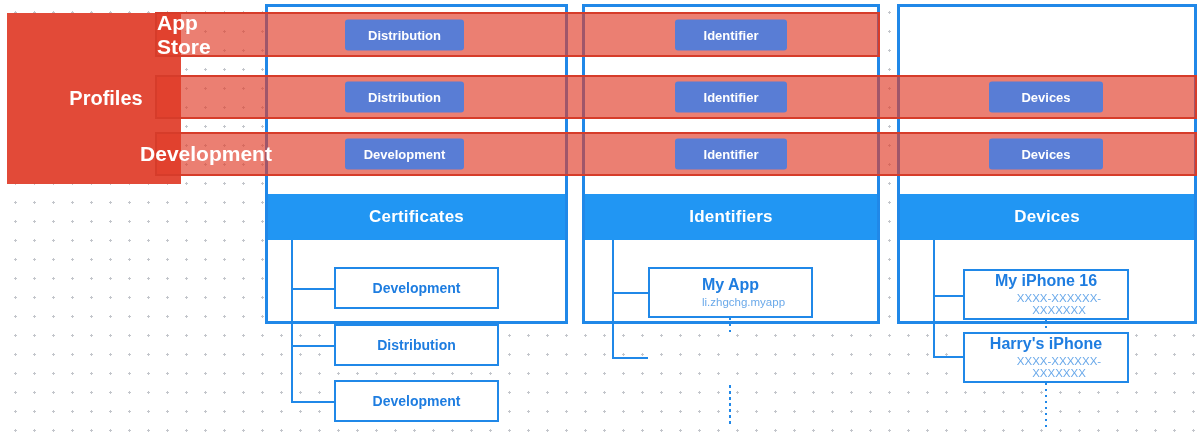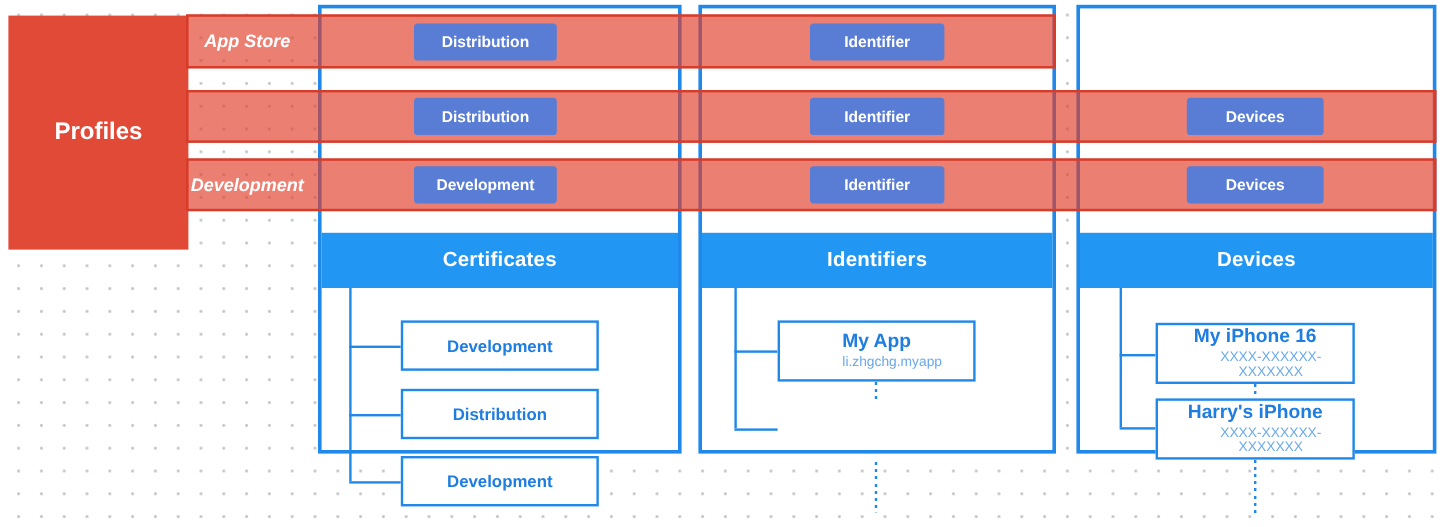--- a/index.html
+++ b/index.html
@@ -3,39 +3,39 @@
 <meta charset="utf-8">
 <style>
   html,body{margin:0;padding:0;background:#fff;}
   .stage{
     position:relative;width:1200px;height:439px;overflow:hidden;
     background:#ffffff;
     background-image:radial-gradient(circle, rgba(145,150,160,.55) 1px, rgba(145,150,160,0) 1.4px);
     background-size:19px 19px;background-position:6px 3px;
     font-family:"Liberation Sans", sans-serif;
   }
-  .col{position:absolute;top:4px;height:374px;border:3px solid #2088e8;background:#fff;box-sizing:border-box;z-index:1;}
+  .col{position:absolute;top:4px;height:320px;border:3px solid #2088e8;background:#fff;box-sizing:border-box;z-index:1;}
   .col-header{position:absolute;left:0;right:0;top:187px;height:46px;background:#2196f3;color:#fff;
     font-weight:bold;font-size:17px;line-height:46px;text-align:center;letter-spacing:.2px;}
   .vline{position:absolute;width:2px;background:#2088e8;}
   .hline{position:absolute;height:2px;background:#2088e8;}
   .dotline{position:absolute;width:2px;
     background-image:repeating-linear-gradient(to bottom,#2088e8 0 2.5px, rgba(0,0,0,0) 2.5px 6px);}
   .node{position:absolute;background:#fff;border:2px solid #2088e8;box-sizing:border-box;
     display:flex;flex-direction:column;align-items:center;justify-content:center;text-align:center;}
   .node-sm{width:165px;height:42px;}
   .node-sm .node-title{font-size:14px;}
   .node-lg{width:165px;height:51px;}
   .node-title{font-weight:bold;color:#1e7de0;font-size:16px;line-height:1.15;}
   .node-sub{font-size:11.5px;color:#6aa9ea;margin-top:1px;line-height:1.1;margin-left:26px;}
-  .profiles-box{position:absolute;left:7px;top:13px;width:150px;height:195px;background:#e24a38;z-index:2;
-    display:flex;align-items:center;justify-content:center;color:#fff;font-size:20px;font-weight:bold;}
+  .profiles-box{position:absolute;left:7px;top:13px;width:150px;height:171px;background:#e24a38;z-index:2;
+    display:flex;align-items:center;justify-content:center;color:#fff;font-size:20px;font-weight:bold;padding-left:24px;}
   .band{position:absolute;background:rgba(224,60,41,0.66);border:2px solid #d63c2a;box-sizing:border-box;z-index:3;}
   .band-label{position:absolute;left:0;top:0;bottom:0;width:98px;display:flex;align-items:center;justify-content:center;
-    color:#fff;font-weight:bold;font-size:15px;font-style:italic;}
+    color:#fff;font-weight:bold;font-size:21px;}
   .chip{position:absolute;top:50%;transform:translateY(-50%);height:31px;background:#597dd5;color:#fff;
     font-size:13px;font-weight:bold;display:flex;align-items:center;justify-content:center;border-radius:3px;z-index:4;}
 </style>
 </head>
 <body>
 
 <div class="stage">
 
   <section class="col" style="left:265px;width:303px">
     <div class="col-header">Certificates</div>

